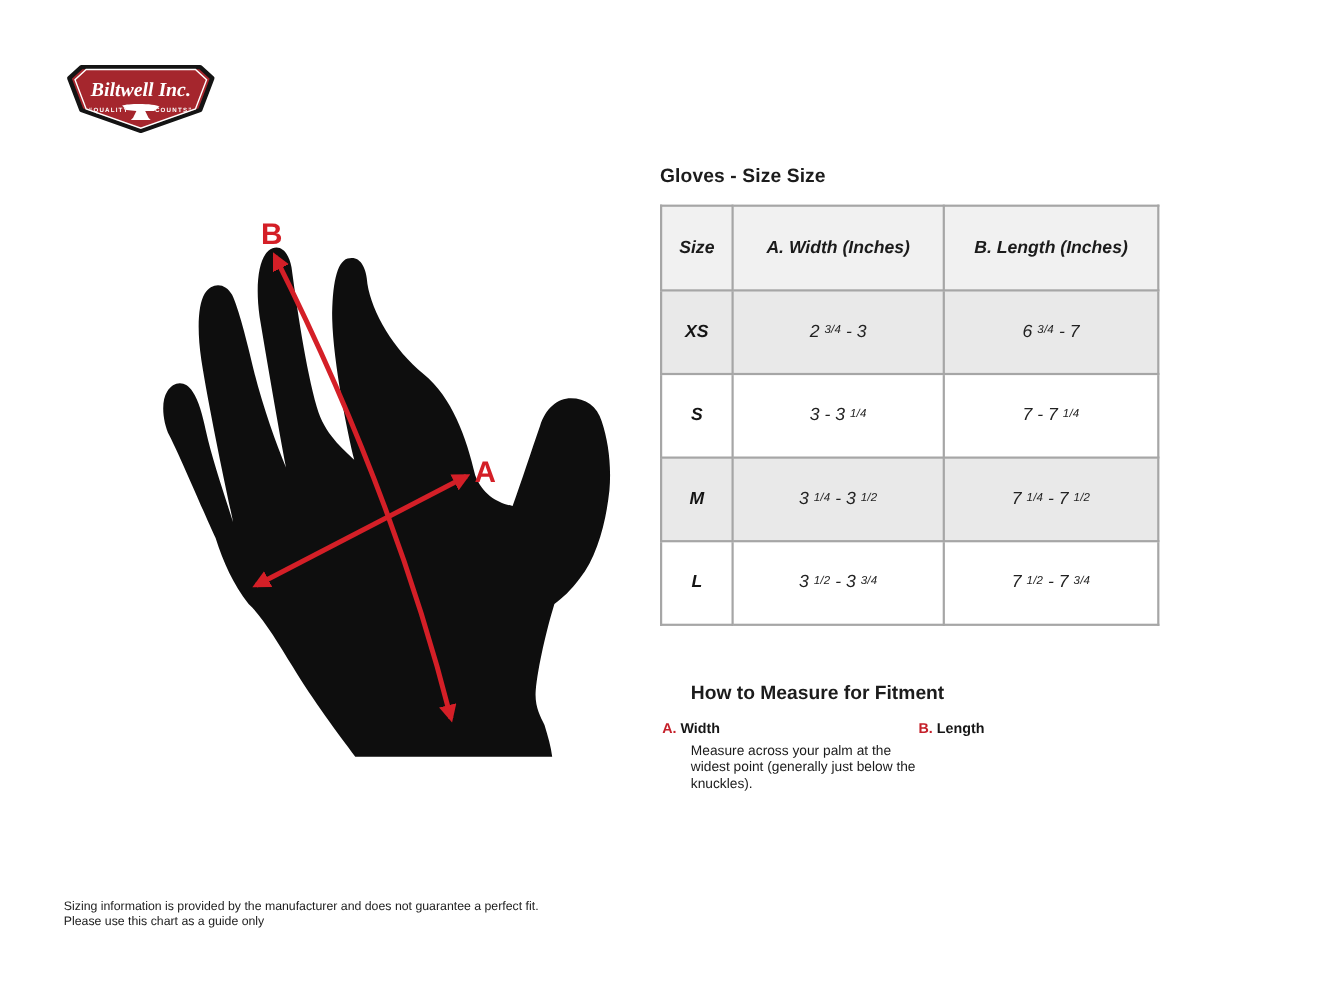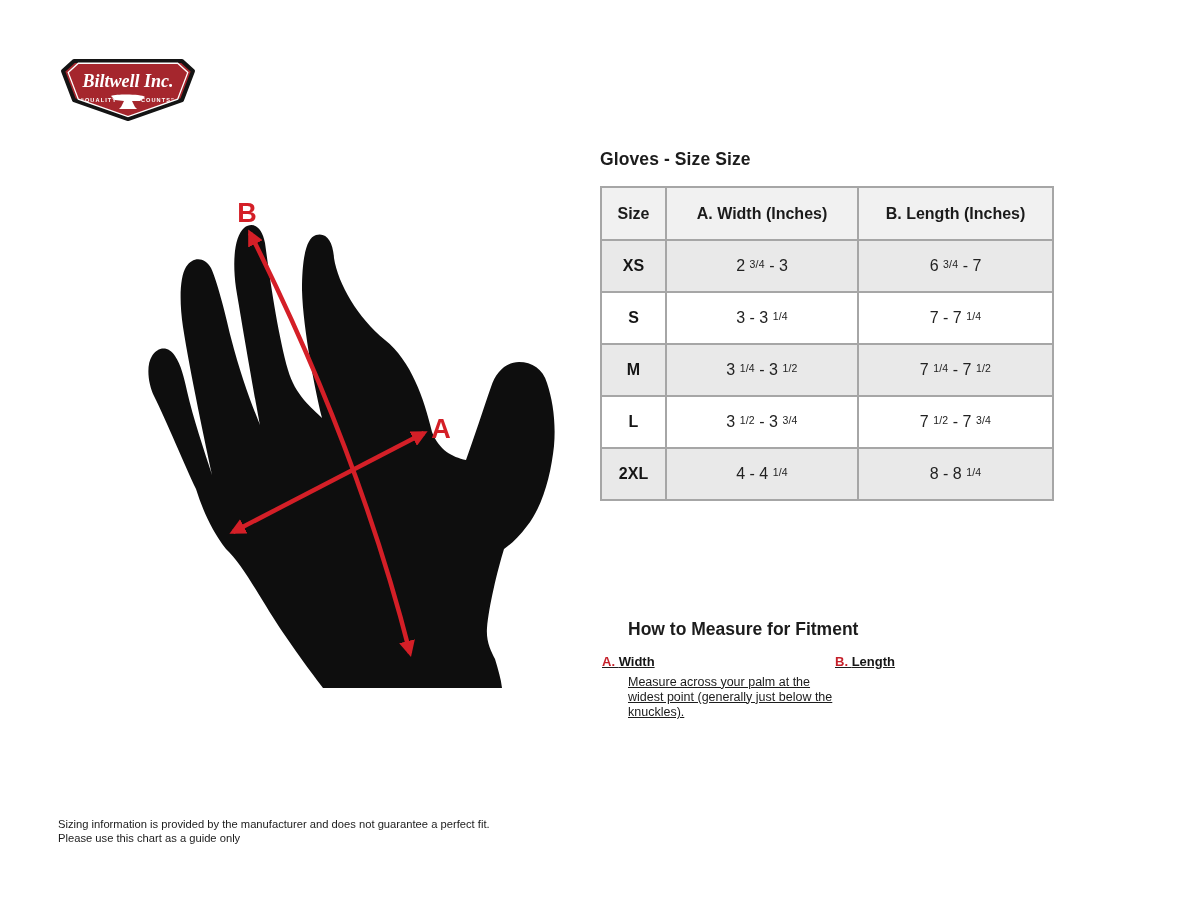--- a/index.html
+++ b/index.html
@@ -17,31 +17,31 @@
   .hand{left:128px;top:178px;}
 
   
   .chart-title{left:600px;top:149px;font-size:17.5px;font-weight:bold;color:#1c1c1c;letter-spacing:.1px;}
   table.size-table{
     left:600px;top:186px;border-collapse:collapse;table-layout:fixed;
     border:2px solid #8f8f8f;background:#fff;
   }
   .size-table th,.size-table td{
     border:2px solid #a6a6a6;text-align:center;vertical-align:middle;
-    font-size:16px;color:#222;padding:0;
+    font-size:16px;color:#222;padding:12px;font-style:italic;
   }
   .size-table th{height:51px;background:#f1f1f1;font-weight:bold;font-size:16px;color:#1b1b1b;}
   .size-table td{height:50px;}
   .size-table td.size-cell{font-weight:bold;color:#151515;}
   .size-table tbody tr:nth-child(odd) td{background:#e9e9e9;}
   .fr{font-size:10.5px;vertical-align:3px;letter-spacing:.2px;}
 
   
   .howto-title{left:628px;top:619px;font-size:17.5px;font-weight:bold;color:#1c1c1c;}
-  .measure-item{line-height:1.2;text-decoration:underline;}
+  .measure-item{line-height:1.2;}
   .measure-a{left:602px;top:654px;width:232px;}
   .measure-b{left:835px;top:654px;width:240px;}
   .mi-head{font-size:13px;font-weight:bold;color:#161616;}
   .mi-key{color:#c5202a;}
   .mi-desc{margin-top:5px;font-size:12.5px;line-height:15px;color:#1b1b1b;margin-left:26px;}
 
   
   .footer{left:58px;top:818px;font-size:11.2px;line-height:13.5px;color:#1b1b1b;}
 </style>
 </head>
@@ -131,25 +131,20 @@
       <tr>
         <td class="size-cell">M</td>
         <td>3 <span class="fr">1/4</span> - 3 <span class="fr">1/2</span></td>
         <td>7 <span class="fr">1/4</span> - 7 <span class="fr">1/2</span></td>
       </tr>
       <tr>
         <td class="size-cell">L</td>
         <td>3 <span class="fr">1/2</span> - 3 <span class="fr">3/4</span></td>
         <td>7 <span class="fr">1/2</span> - 7 <span class="fr">3/4</span></td>
       </tr>
-      <tr>
-        <td class="size-cell">2XL</td>
-        <td>4 - 4 <span class="fr">1/4</span></td>
-        <td>8 - 8 <span class="fr">1/4</span></td>
-      </tr>
     </tbody>
 </table>
 
 <div class="abs howto-title">How to Measure for Fitment</div>
 
 <div class="abs measure-item measure-a">
   <div class="mi-head"><span class="mi-key">A.</span> <span>Width</span></div>
   <div class="mi-desc">Measure across your palm at the widest point (generally just below the knuckles).</div>
 </div>
 

